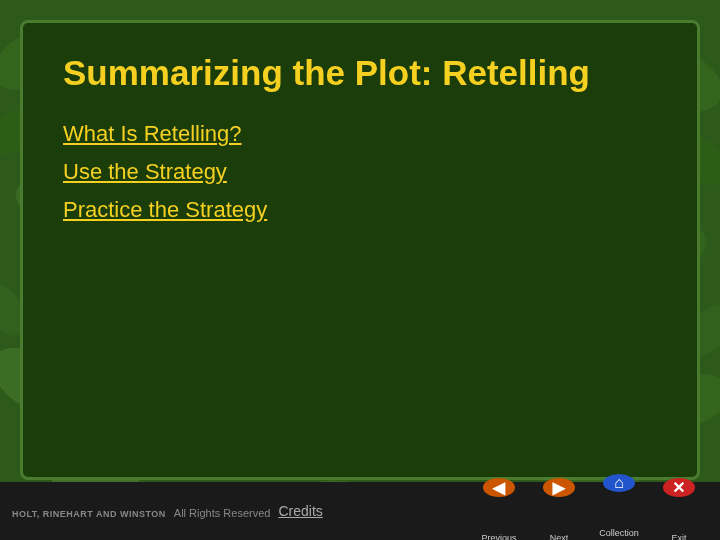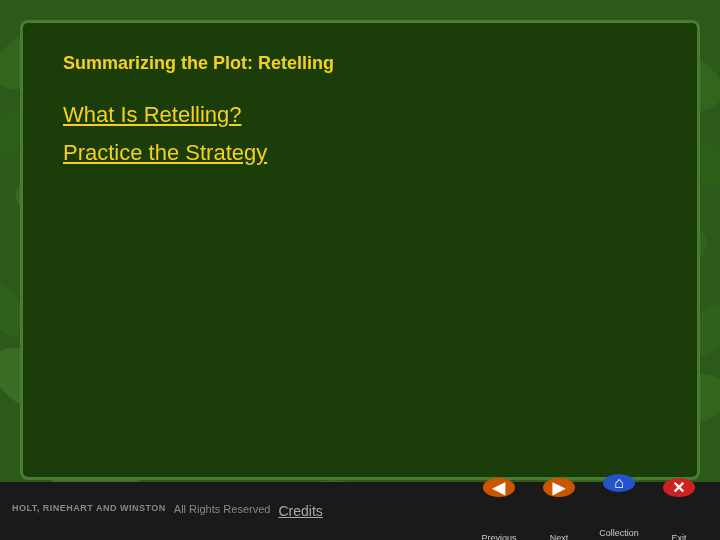--- a/index.html
+++ b/index.html
@@ -28,21 +28,21 @@
       left: 20px;
       right: 20px;
       bottom: 60px;
       background-color: #1a3d0a;
       border: 3px solid #4a7c2f;
       border-radius: 8px;
       padding: 30px 40px;
     }
 
     .page-title {
-      font-size: 18px;
+      font-size: 35px;
       font-weight: bold;
       color: #f5d020;
       margin-bottom: 28px;
       font-family: Arial, sans-serif;
     }
 
     .feature-menu-label {
       font-size: 13px;
       color: #c8a840;
       font-style: italic;
@@ -73,21 +73,21 @@
       height: 58px;
       background-color: #1a1a1a;
       display: flex;
       align-items: center;
       padding: 0 12px;
     }
 
     .publisher-info {
       flex: 1;
       display: flex;
-      align-items: flex-start;
+      align-items: flex-end;
       gap: 8px;
     }
 
     .publisher-name {
       font-size: 9px;
       color: #888;
       font-weight: bold;
       letter-spacing: 0.5px;
       text-transform: uppercase;
     }
@@ -186,20 +186,21 @@
     <ellipse cx="710" cy="330" rx="30" ry="18" fill="#356820" opacity="0.5" transform="rotate(-50 710 330)"></ellipse>
   </svg>
 </div>
 
 <div class="main-container">
   <div class="page-title">Summarizing the Plot: Retelling</div>
 
 
   <div class="menu-links">
     <a class="menu-link" href="#">What Is Retelling?</a>
+    <a class="menu-link" href="#">Use the Strategy</a>
     <a class="menu-link" href="#">Practice the Strategy</a>
   </div>
 </div>
 
 <div class="bottom-bar">
   <div class="publisher-info">
     <span class="publisher-name">HOLT, RINEHART AND WINSTON</span>
     <span class="rights-text">All Rights Reserved</span>
     <span class="credits-link">Credits</span>
   </div>

